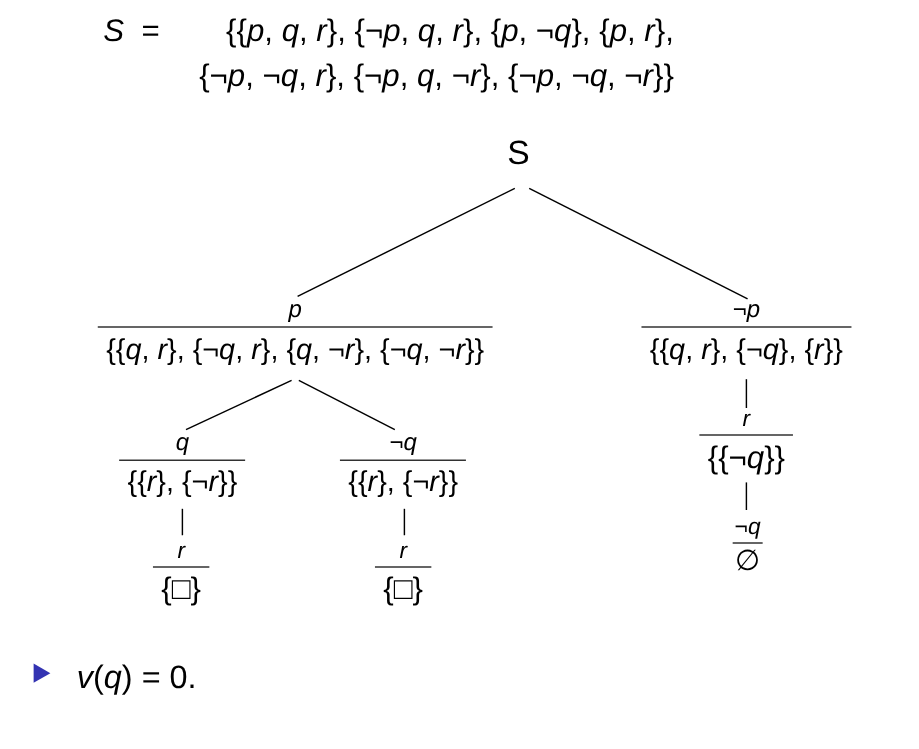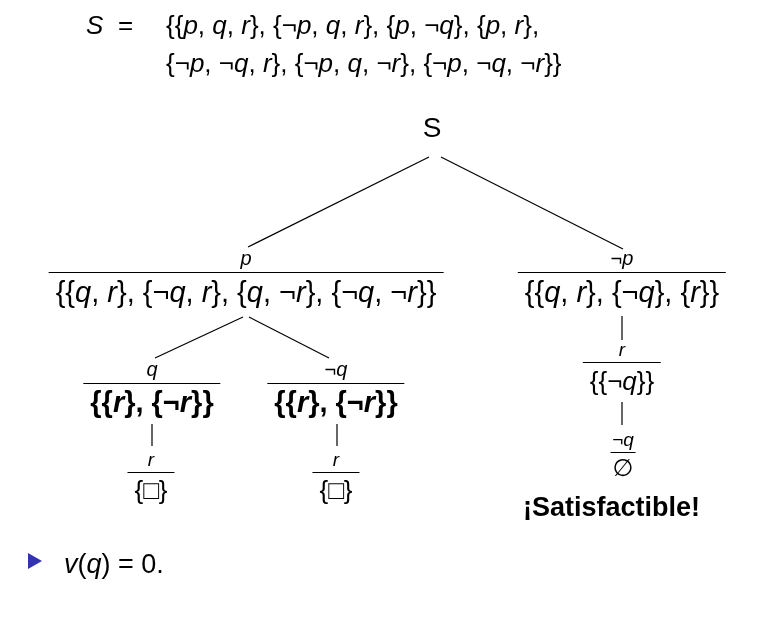--- a/index.html
+++ b/index.html
@@ -11,42 +11,42 @@
     font-family:"Liberation Sans","DejaVu Sans",sans-serif;
     overflow:hidden;
   }
   .abs { position:absolute; }
   .math { font-style:normal; }
   .math i { font-style:italic; }
 
   
   .eq-lhs  { left:86px;  top:6px; font-size:26px; line-height:38px; }
   .eq-rel  { left:118px; top:6px; font-size:26px; line-height:38px; }
-  .eq-rows { left:166px; top:6px; font-size:26px; line-height:38px; white-space:nowrap; }
+  .eq-rows { left:166px; top:6px; font-size:26px; line-height:38px; white-space:nowrap;text-align:right; }
 
   
   .edges { left:0; top:0; width:766px; height:624px; pointer-events:none; }
   .edges line { stroke:#000000; stroke-width:1.2; }
 
   .root-label { left:432px; top:112px; transform:translateX(-50%); font-size:28px; line-height:32px; }
 
   .tnode {
     position:absolute;
     display:flex; flex-direction:column; align-items:center;
     transform:translateX(-50%);
     white-space:nowrap;
   }
   .tnode .lit { font-size:20px; line-height:28px; }
-  .tnode .set { border-top:1.5px solid #000; padding:0 7px; font-size:29px; line-height:38px; }
+  .tnode .set { border-top:1.5px solid #000; padding:0 7px; font-size:24px; line-height:38px; }
 
   .n-p     { left:246px; top:244px; }
   .n-notp  { left:622px; top:244px; }
   .n-q     { left:152px; top:356px; }
   .n-q .lit, .n-notq .lit { line-height:27px; }
-  .n-q .set, .n-notq .set { line-height:36px;font-weight:bold; }
+  .n-q .set, .n-notq .set { line-height:36px; }
   .n-notq  { left:336px; top:356px; }
 
   .n-leafL { left:151px; top:447px; }
   .n-leafR { left:336px; top:447px; }
   .n-leafL .lit, .n-leafR .lit { font-size:19px; line-height:25px; }
   .n-leafL .set, .n-leafR .set { font-size:26px; line-height:34px; }
 
   .n-r     { left:622px; top:338px; }
   .n-r .lit { font-size:19px; line-height:24px; }
   .n-r .set { font-size:26px; line-height:36px; }
@@ -125,20 +125,19 @@
   <div class="tnode n-r">
     <span class="lit math"><i>r</i></span>
     <span class="set math">{{¬<i>q</i>}}</span>
   </div>
 
   <div class="tnode n-empty">
     <span class="lit math">¬<i>q</i></span>
     <span class="set math">∅</span>
   </div>
 
-  <span class="abs verdict">¡Satisfactible!</span>
 
   <span class="abs bullet-tri" style="border-left-color: rgb(51, 51, 178);"></span>
   <div class="abs footer">
     <div class="math"><i>v</i>(<i>q</i>) = 0.</div>
   </div>
 
 </div>
 
 </body></html>

